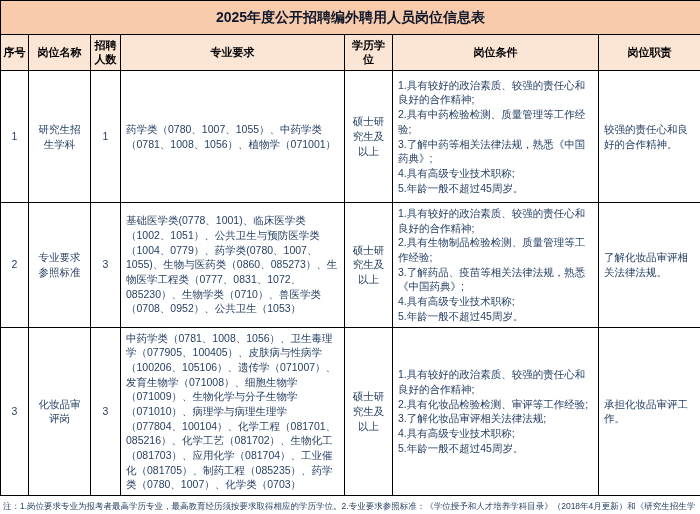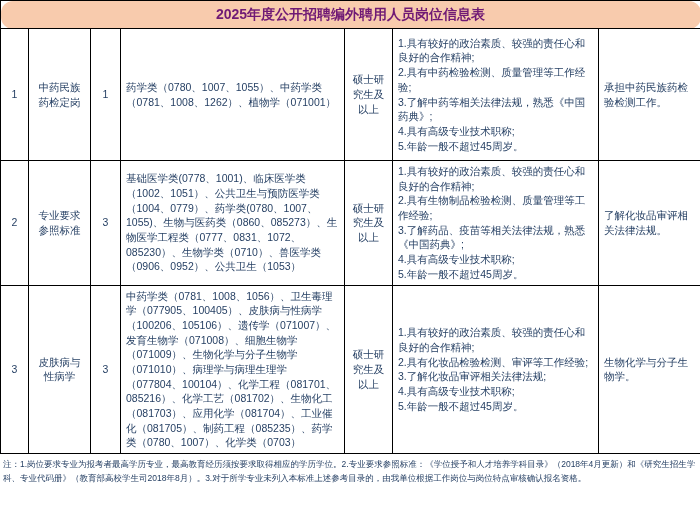--- a/index.html
+++ b/index.html
@@ -10,27 +10,26 @@
     overflow:hidden;
     color:#1f3a5f;
   }
   table {
     width:700px;
     border-collapse:collapse;
     table-layout:fixed;
   }
   th, td { border:1px solid #000; vertical-align:middle; }
   .title-row th {
-    height:28px;
+    height:34px;
     background:#f8cbad;
-    color:#701a75;
+    color:#0f172a;
     font-size:14px;
     font-weight:bold;
     text-align:center;
-    border-radius:12px;
   }
   .header-row th {
     height:36px;
     background:#fbe5d5;
     color:#000000;
     font-size:11px;
     font-weight:bold;
     text-align:center;
     padding:2px 2px;
     line-height:1.25;
@@ -64,57 +63,66 @@
     <col style="width:30px">
     <col style="width:224px">
     <col style="width:48px">
     <col style="width:206px">
     <col style="width:102px">
   </colgroup>
   <thead>
     <tr class="title-row">
       <th colspan="7">2025年度公开招聘编外聘用人员岗位信息表</th>
     </tr>
+    <tr class="header-row">
+      <th>序号</th>
+      <th>岗位名称</th>
+      <th>招聘人数</th>
+      <th>专业要求</th>
+      <th>学历学位</th>
+      <th>岗位条件</th>
+      <th>岗位职责</th>
+    </tr>
   </thead>
   <tbody>
     <tr class="r1">
       <td class="center">1</td>
-      <td class="center">中药民族药检定岗</td>
+      <td class="center">研究生招生学科</td>
       <td class="center">1</td>
-      <td class="left">药学类（0780、1007、1055）、中药学类（0781、1008、1262）、植物学（071001）</td>
+      <td class="left">药学类（0780、1007、1055）、中药学类（0781、1008、1056）、植物学（071001）</td>
       <td class="center">硕士研究生及以上</td>
       <td class="left pre">1.具有较好的政治素质、较强的责任心和良好的合作精神;
 2.具有中药检验检测、质量管理等工作经验;
 3.了解中药等相关法律法规，熟悉《中国药典》;
 4.具有高级专业技术职称;
 5.年龄一般不超过45周岁。</td>
-      <td class="left">承担中药民族药检验检测工作。</td>
+      <td class="left">较强的责任心和良好的合作精神。</td>
     </tr>
     <tr class="r2">
       <td class="center">2</td>
       <td class="center">专业要求参照标准</td>
       <td class="center">3</td>
-      <td class="left">基础医学类(0778、1001)、临床医学类（1002、1051）、公共卫生与预防医学类（1004、0779）、药学类(0780、1007、1055)、生物与医药类（0860、085273）、生物医学工程类（0777、0831、1072、085230）、生物学类（0710）、兽医学类（0906、0952）、公共卫生（1053）</td>
+      <td class="left">基础医学类(0778、1001)、临床医学类（1002、1051）、公共卫生与预防医学类（1004、0779）、药学类(0780、1007、1055)、生物与医药类（0860、085273）、生物医学工程类（0777、0831、1072、085230）、生物学类（0710）、兽医学类（0708、0952）、公共卫生（1053）</td>
       <td class="center">硕士研究生及以上</td>
       <td class="left pre">1.具有较好的政治素质、较强的责任心和良好的合作精神;
 2.具有生物制品检验检测、质量管理等工作经验;
 3.了解药品、疫苗等相关法律法规，熟悉《中国药典》;
 4.具有高级专业技术职称;
 5.年龄一般不超过45周岁。</td>
       <td class="left">了解化妆品审评相关法律法规。</td>
     </tr>
     <tr class="r3">
       <td class="center">3</td>
-      <td class="center">皮肤病与性病学</td>
+      <td class="center">化妆品审评岗</td>
       <td class="center">3</td>
       <td class="left">中药学类（0781、1008、1056）、卫生毒理学（077905、100405）、皮肤病与性病学（100206、105106）、遗传学（071007）、发育生物学（071008）、细胞生物学（071009）、生物化学与分子生物学（071010）、病理学与病理生理学（077804、100104）、化学工程（081701、085216）、化学工艺（081702）、生物化工（081703）、应用化学（081704）、工业催化（081705）、制药工程（085235）、药学类（0780、1007）、化学类（0703）</td>
       <td class="center">硕士研究生及以上</td>
       <td class="left pre">1.具有较好的政治素质、较强的责任心和良好的合作精神;
 2.具有化妆品检验检测、审评等工作经验;
 3.了解化妆品审评相关法律法规;
 4.具有高级专业技术职称;
 5.年龄一般不超过45周岁。</td>
-      <td class="left">生物化学与分子生物学。</td>
+      <td class="left">承担化妆品审评工作。</td>
     </tr>
   </tbody>
 </table>
 
 <div class="footnote">注：1.岗位要求专业为报考者最高学历专业，最高教育经历须按要求取得相应的学历学位。2.专业要求参照标准：《学位授予和人才培养学科目录》（2018年4月更新）和《研究生招生学科、专业代码册》（教育部高校学生司2018年8月）。3.对于所学专业未列入本标准上述参考目录的，由我单位根据工作岗位与岗位特点审核确认报名资格。</div>
 
 </body></html>

